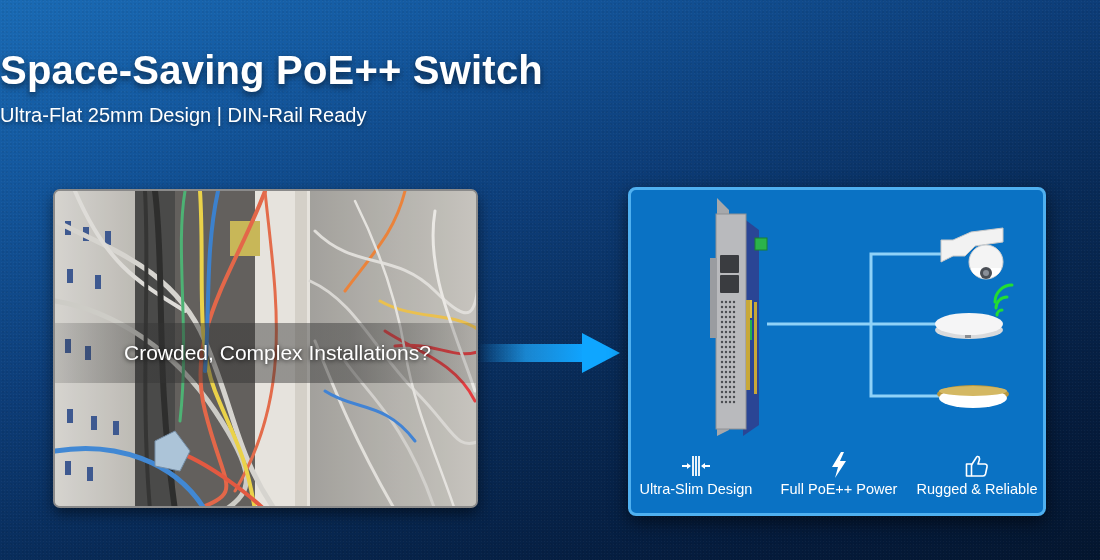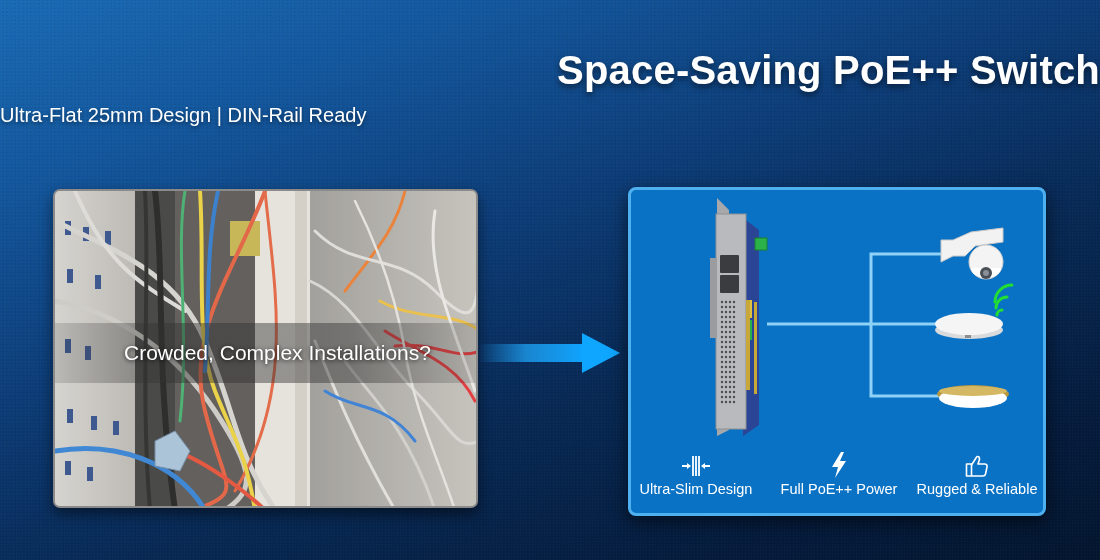--- a/index.html
+++ b/index.html
@@ -13,21 +13,21 @@
       position: absolute; inset: 0;
       background-image:
         radial-gradient(rgba(255,255,255,0.035) 1px, transparent 1px),
         radial-gradient(rgba(0,0,0,0.06) 1px, transparent 1px);
       background-size: 3px 3px, 4px 4px;
       background-position: 0 0, 1px 2px;
       pointer-events: none;
     }
     .title {
       position: absolute; left: 0; right: 0; top: 48px;
-      text-align: right; color: #fff;
+      text-align: left; color: #fff;
       font-size: 40px; font-weight: bold; letter-spacing: 0.2px;
       text-shadow: 0 3px 6px rgba(0,0,0,0.55);
     }
     .subtitle {
       position: absolute; left: 0; right: 0; top: 104px;
       text-align: left; color: #fff; font-size: 20px;
       text-shadow: 0 2px 4px rgba(0,0,0,0.45);
     }
 
     

